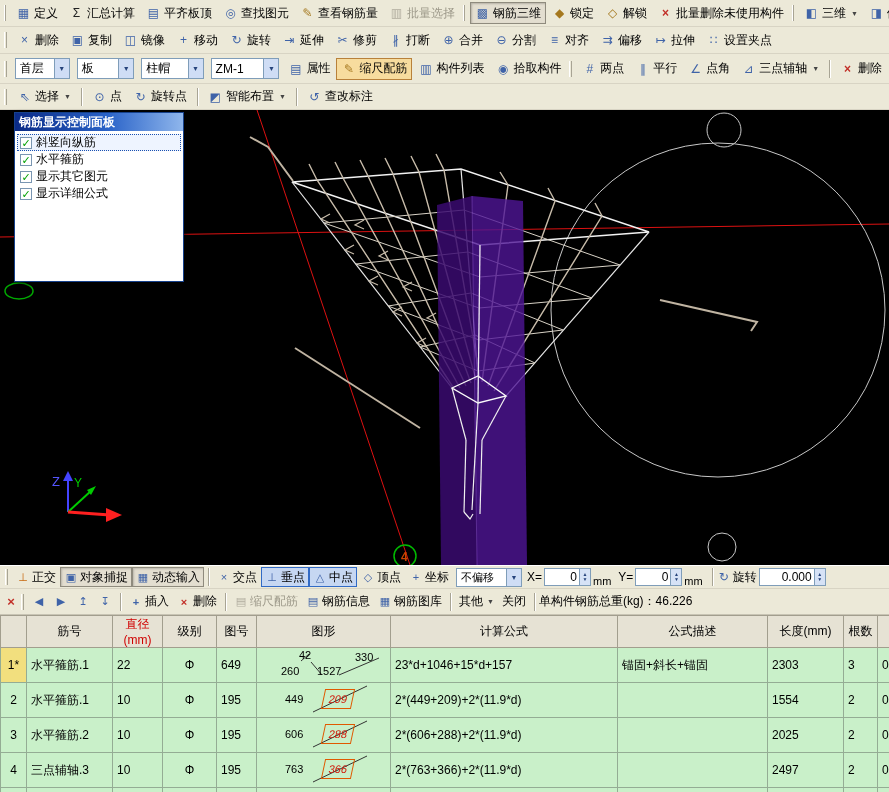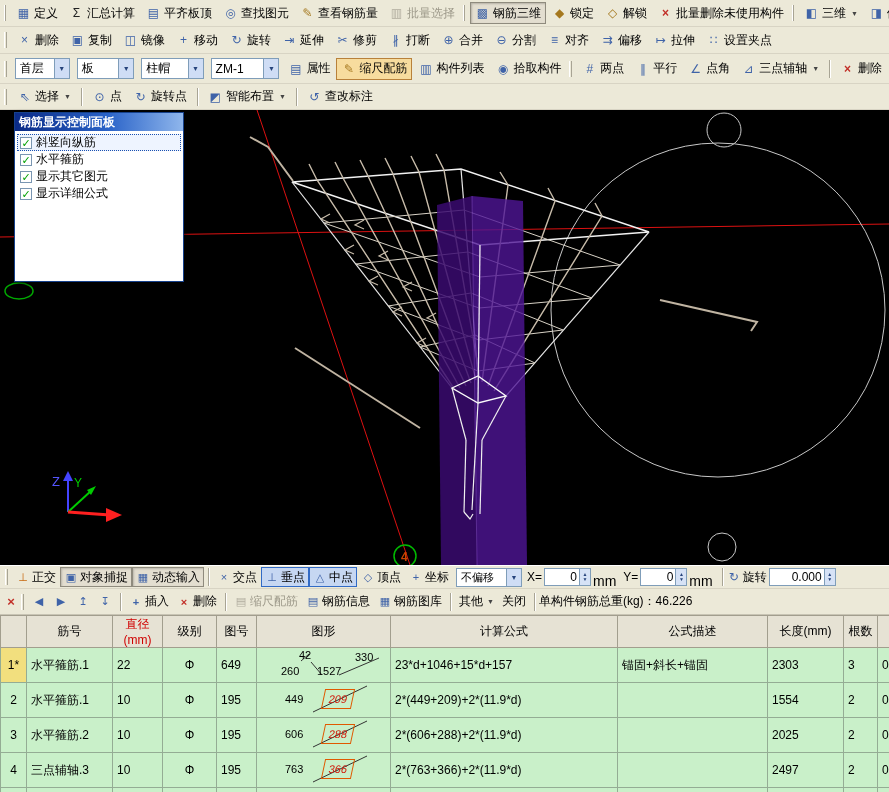--- a/index.html
+++ b/index.html
@@ -38,21 +38,21 @@
       border-top:1px solid #fff;border-bottom:1px solid #d8d4c4;white-space:nowrap}
 .sbtn{display:inline-flex;align-items:center;gap:2px;height:20px;padding:0 3px;
       border:1px solid transparent;font:inherit;background:transparent}
 .sbtn .ic{width:14px;text-align:center;font-size:11px}
 .on{border:1px solid #8f8b7e;background:#e3ded0;box-shadow:inset 1px 1px 2px rgba(0,0,0,.18)}
 .hl2{border:1px solid #316ac5;background:#c6d7f2}
 .ninput{width:36px;height:18px;border:1px solid #7f9db9;background:#fff;font:inherit;text-align:right;padding:0 2px}
 .wide{width:56px}
 .spin{display:inline-flex;flex-direction:column;justify-content:center;width:11px;height:18px;
       border:1px solid #7f9db9;border-left:none;background:#d6e2f6;color:#27447c;font-size:5px;line-height:5px;text-align:center}
-.unit{font-size:14px;margin:8px 5px 0 2px}
+.unit{font-size:11px;margin:8px 5px 0 2px}
 .lbl{margin:0 2px}
 .ebar{display:flex;align-items:center;height:26px;padding:0 3px;background:#ece9d8;
       border-bottom:1px solid #c8c4b4;white-space:nowrap}
 .grid{border-collapse:collapse;table-layout:fixed;width:889px;background:#c9f0c9}
 .grid th{height:24px;background:#e6e2d4;border:1px solid #a29e8e;font-weight:normal;padding:0 1px;overflow:hidden;font-size:12px}
 .grid td{background:#c9f0c9;border:1px solid #94ac94;padding:1px 4px;overflow:hidden;font-size:12px;vertical-align:middle}
 .grid tr.r{height:35px}
 .rnum{background:#f8e6bc;text-align:center;padding:0}
 .rnum.active{background:#f2df7e}
 .hred{color:#d00000}

